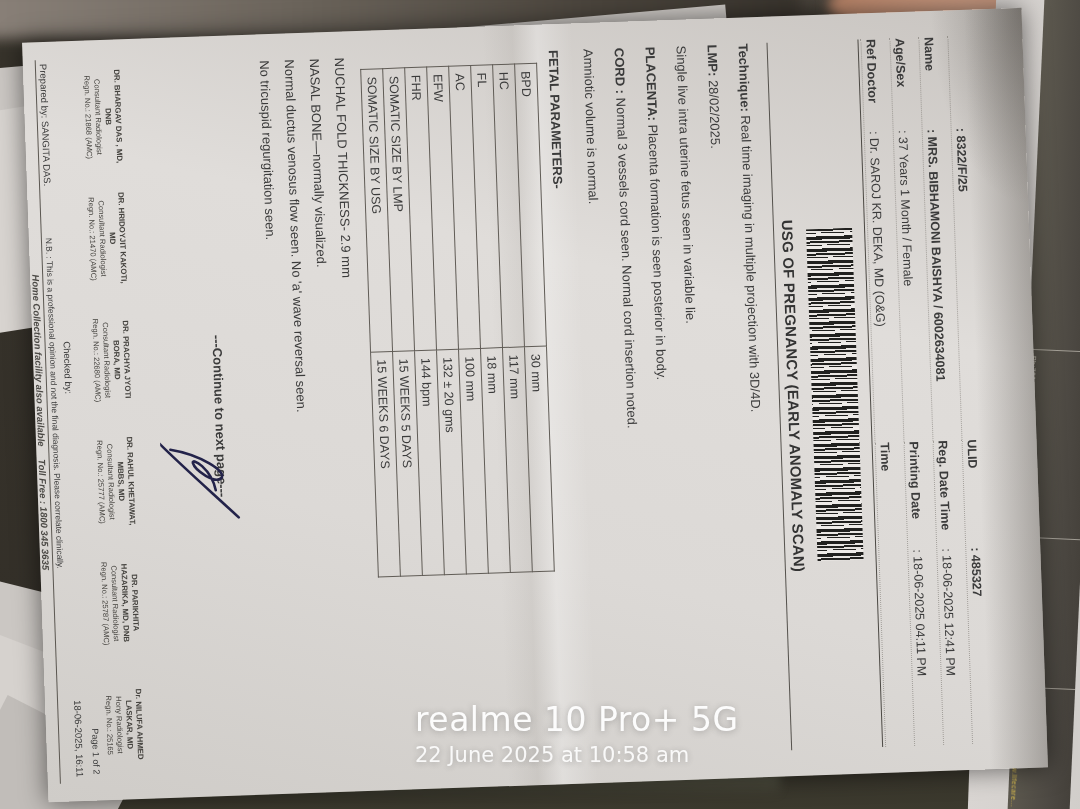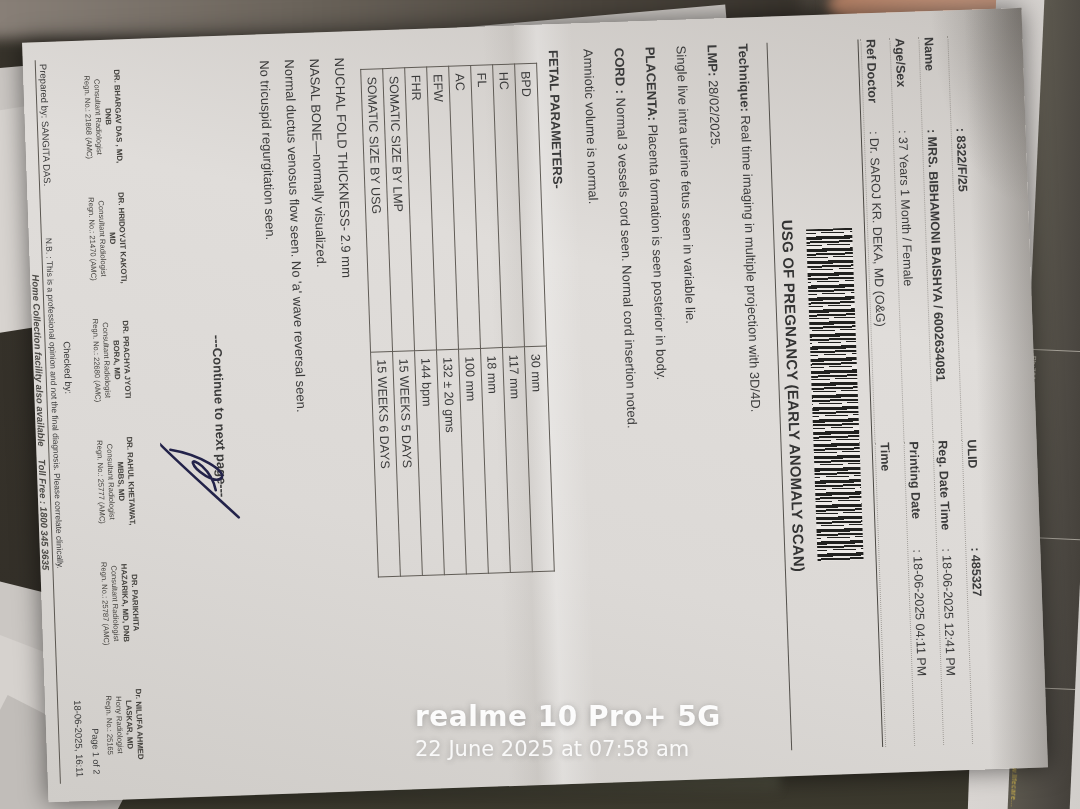--- a/index.html
+++ b/index.html
@@ -85,21 +85,21 @@
   .printed{position:absolute;right:24px;bottom:27px;font-size:9.5px;}
   .prepared{position:absolute;left:22px;bottom:15px;font-size:9.5px;}
   .nb{position:absolute;left:196px;right:30px;bottom:15px;font-size:8.4px;}
   .foot-rule{position:absolute;left:18px;right:18px;bottom:12px;border-top:1px solid #5b5751;}
   .homeline{position:absolute;left:0;right:0;bottom:0;text-align:center;
             font-style:italic;font-weight:bold;font-size:9.5px;color:#4a4844;}
   .homeline .tf{margin-left:10px;}
   
   .watermark{position:absolute;left:415px;top:700px;color:rgba(255,255,255,.95);
              font-family:"DejaVu Sans",sans-serif;text-shadow:0 1px 6px rgba(60,60,60,.35);}
-  .wm-device{font-size:28px;font-weight:bold;letter-spacing:.5px;}
+  .wm-device{font-size:33px;font-weight:normal;letter-spacing:.5px;}
   .wm-date{font-size:21px;margin-top:4px;opacity:.93;}
 </style>
 </head>
 <body>
 
 <div class="scene">
 
   <div class="top-band"></div>
   <div class="finger"></div>
 
@@ -282,16 +282,16 @@
       <div class="homeline">
         <span>Home Collection facility also available</span>
         <span class="tf">Toll Free : 1800 345 3635</span>
       </div>
 
     </div>
   </div>
 
   <div class="watermark">
     <div class="wm-device">realme 10 Pro+ 5G</div>
-    <div class="wm-date">22 June 2025 at 07:58 am</div>
+    <div class="wm-date">22 June 2025 at 10:58 am</div>
   </div>
 
 </div>
 
 </body></html>

